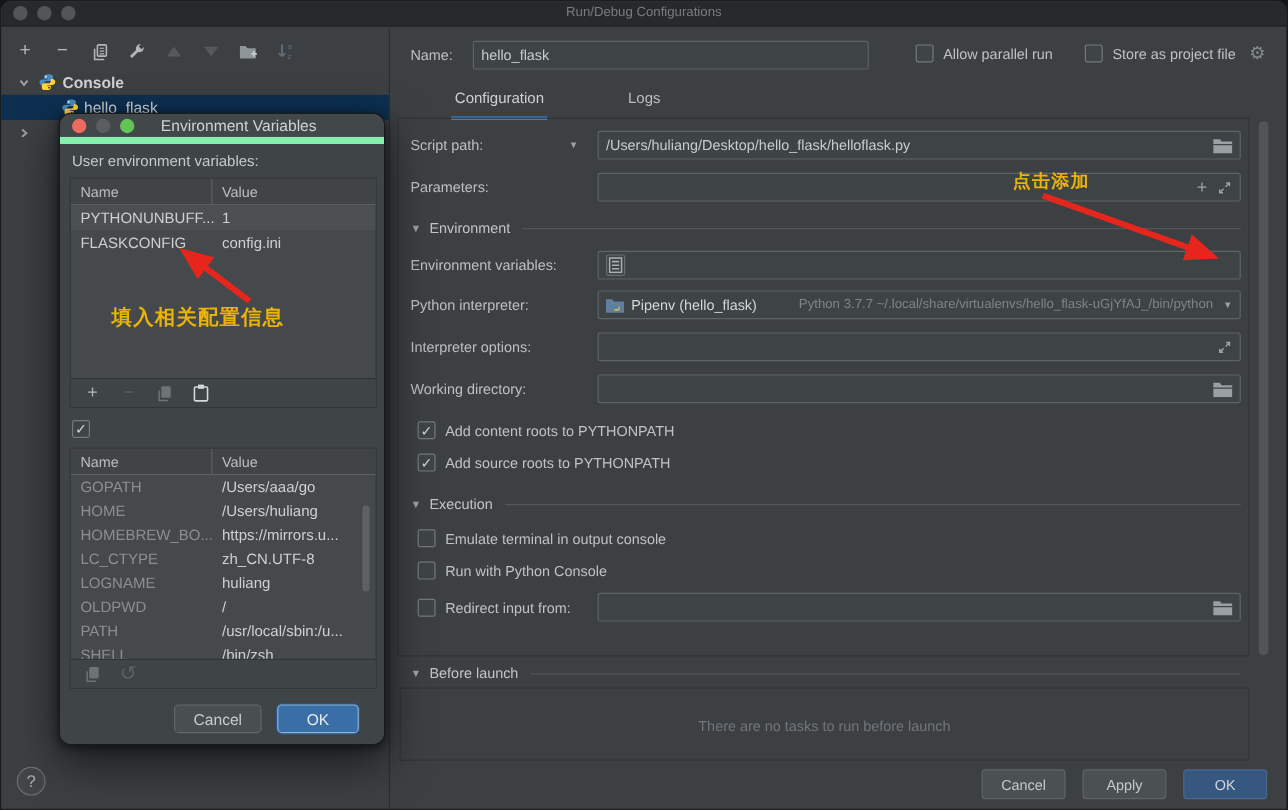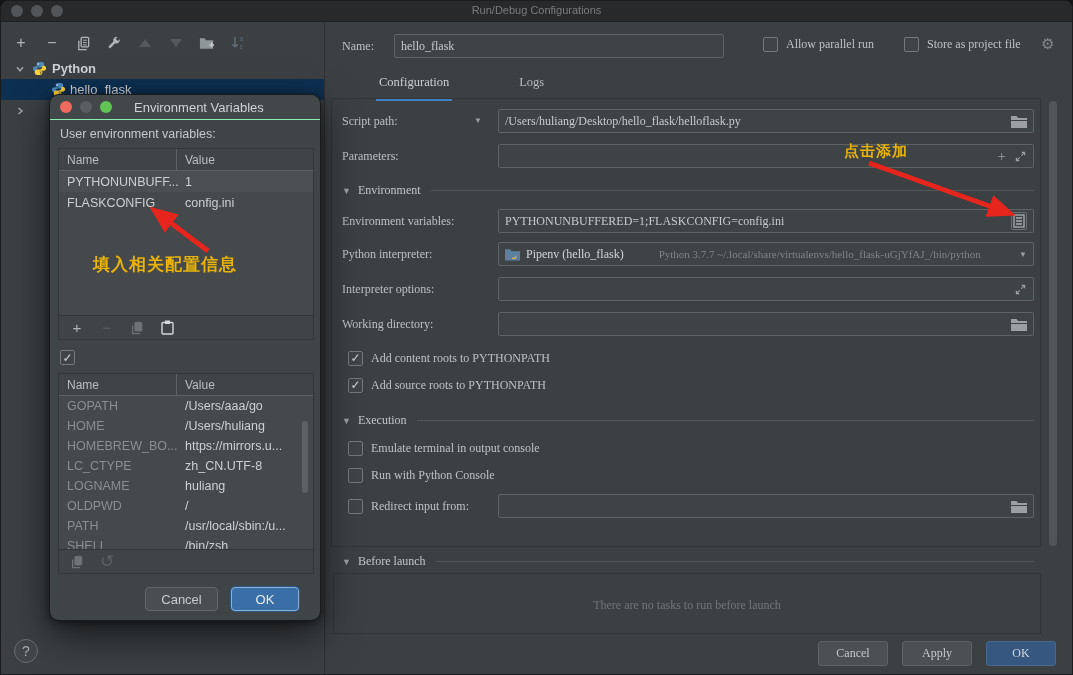--- a/index.html
+++ b/index.html
@@ -22,21 +22,21 @@
   .tree { position:absolute; left:0; top:36px; width:100%; }
   .tree-row { position:relative; height:21px; display:flex; align-items:center; font-size:13px; color:#c3c6c8; }
   .tree-row.selected { background:#0d2f50; }
   .tw { width:14px; display:flex; justify-content:center; }
   .tree-root-label { font-weight:bold; color:#ced1d3; margin-left:5px; }
   .tree-item-label { color:#cfd2d4; margin-left:4px; }
 
   .help-btn { position:absolute; left:13px; bottom:11px; width:24px; height:24px; border-radius:50%; border:1px solid #6b7073; color:#a8acae; font-size:14px; display:flex; align-items:center; justify-content:center; background:#424648; }
 
   
-  .right-panel { position:absolute; left:324px; top:21px; right:0; bottom:0;font-family:Liberation Serif, serif; }
+  .right-panel { position:absolute; left:324px; top:21px; right:0; bottom:0; }
   .rlabel { position:absolute; font-size:12px; color:#bdc0c2; }
   .field { position:absolute; height:24px; background:#3e4345; border:1px solid #5e6365; border-radius:2px; display:flex; align-items:center; padding:0 6px; font-size:12px; color:#c9cccd; }
   .field .ftext { flex:1; white-space:nowrap; overflow:hidden; }
   .ficons { display:flex; align-items:center; gap:8px; }
   .cbx { display:inline-flex; width:15px; height:15px; border:1px solid #747a7c; border-radius:2px; background:#3f4446; align-items:center; justify-content:center; font-size:12px; color:#d3d6d7; flex:none; }
   .cb-row { position:absolute; display:flex; align-items:center; gap:8px; font-size:12px; color:#bfc2c4; }
   .tabs { position:absolute; left:17px; top:49px; display:flex; gap:30px; font-size:12.5px; }
   .tab { padding:4px 3px 8px 3px; color:#b9bcbe;margin-left:34px; }
   .tab.active { color:#cdd0d2; border-bottom:3px solid #3f80c4; }
   .hr-full { position:absolute; left:6px; top:76px; width:710px; border-top:1px solid #313538; }
@@ -47,21 +47,21 @@
   .dd-chevron { font-size:8px; color:#9b9fa1; }
   .interp-detail { color:#7f8486; font-size:11px; margin-left:7px; white-space:nowrap; overflow:hidden;padding-left:28px; }
   .rp-scroll { position:absolute; left:724px; top:79px; width:8px; height:445px; background:#56595c; border-radius:4px; opacity:.85; }
   .bl-box { position:absolute; left:8px; top:551px; width:708px; height:61px; border:1px solid #313538; }
   .bl-empty { position:absolute; top:24px; width:100%; text-align:center; font-size:12px; color:#71767a; }
   .btn { position:absolute; height:25px; width:70px; background:#4b5053; border:1px solid #5e6365; border-radius:3px; color:#c6c9cb; font-size:12px; display:flex; align-items:center; justify-content:center; }
   .btn.blue { background:#365880; border-color:#49688c; color:#d3d7da; }
 
   
   .popup { position:absolute; left:48px; top:93px; width:272px; height:527px; background:#3f4446; border:1px solid #191a1b; border-radius:10px; box-shadow:0 14px 38px rgba(0,0,0,.6), 0 2px 8px rgba(0,0,0,.5); z-index:20; }
-  .pp-titlebar { position:absolute; left:0; top:0; width:100%; height:25px; border-bottom:1px solid #86efac; display:flex; align-items:center; padding:0 10px; border-radius:10px 10px 0 0; background:#42474a; }
+  .pp-titlebar { position:absolute; left:0; top:0; width:100%; height:25px; border-bottom:6px solid #86efac; display:flex; align-items:center; padding:0 10px; border-radius:10px 10px 0 0; background:#42474a; }
   .pp-dot { width:12px; height:12px; border-radius:50%; margin-right:8px; flex:none; }
   .pp-red{background:#ec6a5e}.pp-gray{background:#5a5e60}.pp-green{background:#61c454}
   .pp-title { font-size:13px; color:#d0d2d4; margin-left:14px; }
   .pp-label { position:absolute; left:10px; font-size:12.5px; color:#c6c9cb; }
   .pp-table { position:absolute; left:8px; width:256px; background:#45494b; border:1px solid #333638; }
   .pt-head { display:flex; height:22px; background:#404446; border-bottom:1px solid #5c6062; font-size:12px; color:#bbbec0; align-items:center; }
   .pt-c1 { width:118px; padding-left:8px; border-right:1px solid #5c6062; height:100%; display:flex; align-items:center; }
   .pt-c2 { flex:1; padding-left:8px; }
   .pt-rows { position:relative; overflow:hidden; }
   .pt-row { display:flex; height:21px; align-items:center; font-size:12.5px; color:#cdd0d2; }
@@ -139,21 +139,21 @@
             </svg>
         </span>
         <span style="margin-left:5px">
           <svg class="ic" width="15" height="15" viewBox="0 0 16 16">
               <path d="M8 1C6 1 5 1.9 5 3.1V5h3.2v.6H3.6C2.1 5.6 1 6.7 1 8.2s1.1 2.7 2.6 2.7H5V9.3C5 7.9 6.1 7 7.4 7h3.4c1.2 0 2.2-.9 2.2-2.1V3.1C13 1.9 12 1 10 1H8z" fill="#4b8bbe"></path>
               <path d="M8 15c2 0 3-.9 3-2.1V11H7.8v-.6h4.6c1.5 0 2.6-1.1 2.6-2.6S13.9 5.1 12.4 5.1H11v1.6C11 8.1 9.9 9 8.6 9H5.2C4 9 3 9.9 3 11.1v1.8C3 14.1 4 15 6 15h2z" fill="#ffd43b"></path>
               <circle cx="6.6" cy="3.1" r=".8" fill="#f4f6f7"></circle>
               <circle cx="9.4" cy="12.9" r=".8" fill="#33383b"></circle>
             </svg>
         </span>
-        <span class="tree-root-label">Python</span>
+        <span class="tree-root-label">Console</span>
       </div>
       <div class="tree-row selected" style="padding-left:50px">
         <span>
           <svg class="ic" width="15" height="15" viewBox="0 0 16 16">
               <path d="M8 1C6 1 5 1.9 5 3.1V5h3.2v.6H3.6C2.1 5.6 1 6.7 1 8.2s1.1 2.7 2.6 2.7H5V9.3C5 7.9 6.1 7 7.4 7h3.4c1.2 0 2.2-.9 2.2-2.1V3.1C13 1.9 12 1 10 1H8z" fill="#4b8bbe"></path>
               <path d="M8 15c2 0 3-.9 3-2.1V11H7.8v-.6h4.6c1.5 0 2.6-1.1 2.6-2.6S13.9 5.1 12.4 5.1H11v1.6C11 8.1 9.9 9 8.6 9H5.2C4 9 3 9.9 3 11.1v1.8C3 14.1 4 15 6 15h2z" fill="#ffd43b"></path>
               <circle cx="6.6" cy="3.1" r=".8" fill="#f4f6f7"></circle>
               <circle cx="9.4" cy="12.9" r=".8" fill="#0d2f50"></circle>
             </svg>
         </span>
@@ -221,21 +221,20 @@
     </div>
 
     <div class="section-hd" style="left:17px;top:161px;width:692px">
       <span class="sec-tri">▼</span>
       <span>Environment</span>
       <span class="sec-line"></span>
     </div>
 
     <div class="rlabel" style="left:17px;top:192px">Environment variables:</div>
     <div class="field" style="left:173px;top:187px;width:536px">
-      <span class="ftext">PYTHONUNBUFFERED=1;FLASKCONFIG=config.ini</span>
       <span class="ficons" style="border:1px solid #6a6f71;border-radius:2px;padding:1px">
         <svg class="ic" width="12" height="14" viewBox="0 0 12 14">
             <rect x="1" y="1" width="10" height="12" fill="none" stroke="#aab0b2" stroke-width="1.3"></rect>
             <path d="M3 4h6M3 7h6M3 10h6" stroke="#aab0b2" stroke-width="1.3"></path>
           </svg>
       </span>
     </div>
 
     <div class="rlabel" style="left:17px;top:225px">Python interpreter:</div>
     <div class="field" style="left:173px;top:220px;width:536px">

